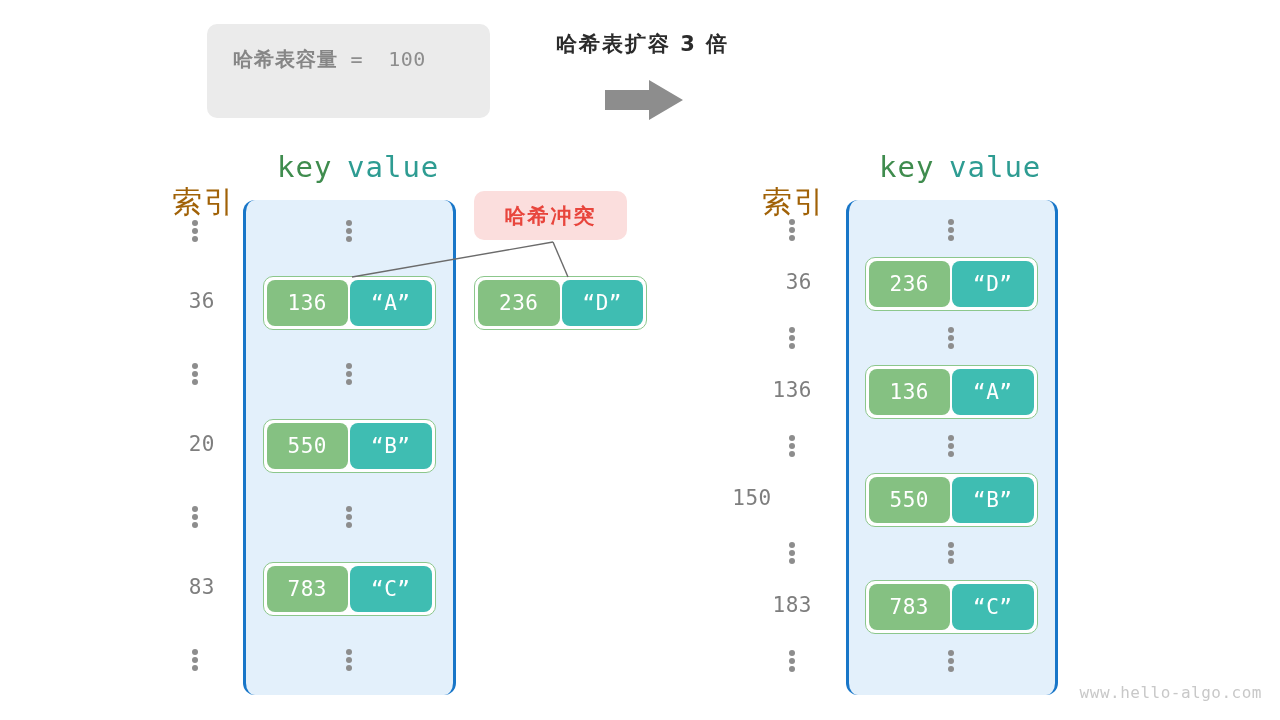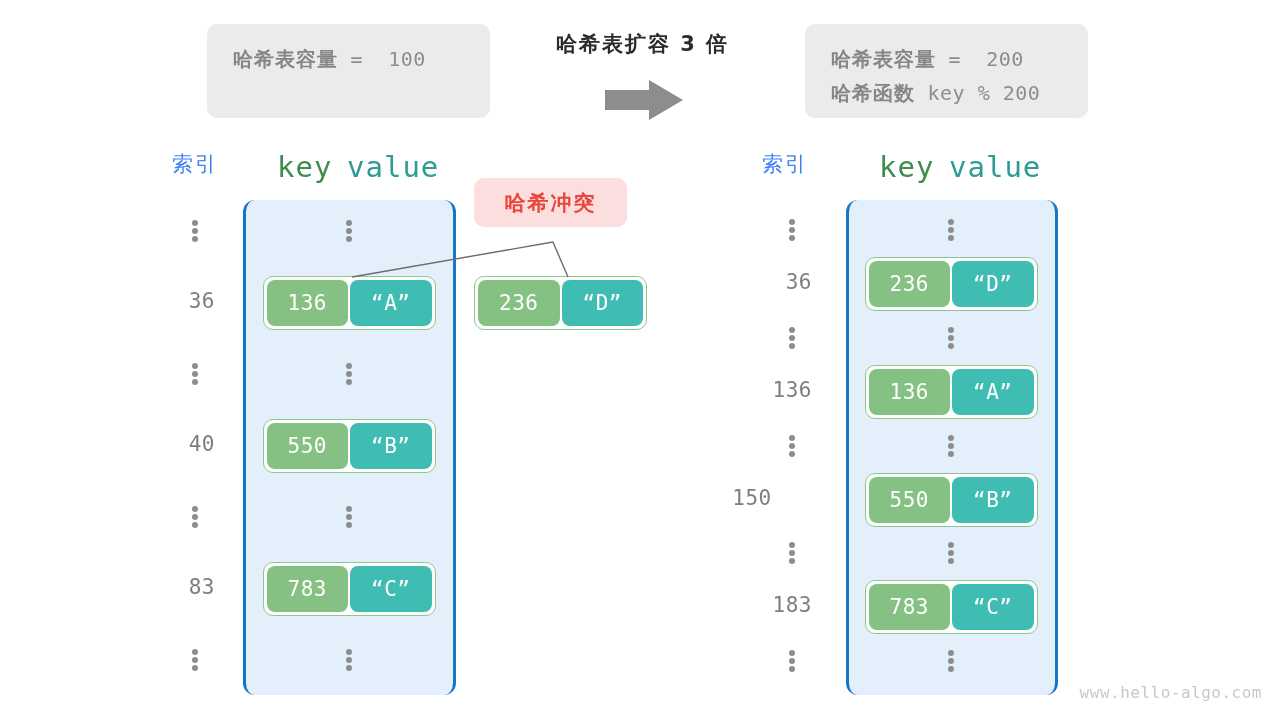--- a/index.html
+++ b/index.html
@@ -70,24 +70,25 @@
 
   
   .col-header {
     position: absolute;
     font-family: "DejaVu Sans Mono", "Liberation Mono", monospace;
     font-size: 29px;
     white-space: pre;
     letter-spacing: 1px;
   }
   .hdr-index {
-    color: #3b82f6;
+    color: #a16207;
     font-family: "DejaVu Sans", "Liberation Sans", sans-serif;
-    font-size: 21px;
+    font-size: 30px;
     letter-spacing: 2px;
+    margin-top: 32px;
   }
   .hdr-key   { color: #3f8c4e; }
   .hdr-value { color: #2e9c92; }
 
   
   .bucket {
     position: absolute;
     background: #e3f0fb;
     border-left: 3px solid #1876c8;
     border-right: 3px solid #1876c8;
@@ -152,21 +153,21 @@
     background: #3fbdb2;
     border-radius: 8px;
     width: 50%;
     margin-left: 2px;
   }
 
   
   #collision-badge {
     position: absolute;
     left: 474px;
-    top: 178px;
+    top: 191px;
     width: 153px;
     height: 49px;
     background: #fbdedd;
     border-radius: 10px;
     display: flex;
     align-items: center;
     justify-content: center;
     font-size: 21px;
     font-weight: bold;
     color: #e8453c;
@@ -200,24 +201,20 @@
 
   <div class="info-box" id="info-left">
     <div class="info-line"><span class="lbl">哈希表容量</span><span> =  100</span></div>
   </div>
 
   <div id="expand-title">哈希表扩容 3 倍</div>
   <svg id="arrow" viewBox="0 0 80 44">
     <path d="M0,12 L44,12 L44,2 L78,22 L44,42 L44,32 L0,32 Z" fill="#8d8d8d"></path>
   </svg>
 
-  <div class="info-box" id="info-right">
-    <div class="info-line"><span class="lbl">哈希表容量</span><span> =  200</span></div>
-    <div class="info-line"><span class="lbl">哈希函数</span><span> key % 200</span></div>
-  </div>
 
   <div class="col-header hdr-index" style="left:172px; top:150px;">索引</div>
   <div class="col-header hdr-key" style="left:277px; top:150px;">key</div>
   <div class="col-header hdr-value" style="left:347px; top:150px;">value</div>
 
   <div class="col-header hdr-index" style="left:762px; top:150px;">索引</div>
   <div class="col-header hdr-key" style="left:879px; top:150px;">key</div>
   <div class="col-header hdr-value" style="left:949px; top:150px;">value</div>
 
   <div class="bucket" id="bucket-left" style="left:243px; top:200px; width:213px; height:495px;"></div>
@@ -242,21 +239,21 @@
       <div class="vdots" style="left: 192px; top: 363px;">
         <i></i>
         <i></i>
         <i></i>
       </div>
       <div class="vdots" style="left: 346px; top: 363px;">
         <i></i>
         <i></i>
         <i></i>
       </div>
-      <div class="idx-label" style="left: 95px; top: 431.5px; width: 120px;">40</div>
+      <div class="idx-label" style="left: 95px; top: 431.5px; width: 120px;">20</div>
       <div class="pair" style="left: 262.5px; top: 418.5px; width: 173px; height: 54px;">
         <div class="cell key">550</div>
         <div class="cell val">“B”</div>
       </div>
       <div class="vdots" style="left: 192px; top: 506px;">
         <i></i>
         <i></i>
         <i></i>
       </div>
       <div class="vdots" style="left: 346px; top: 506px;">

